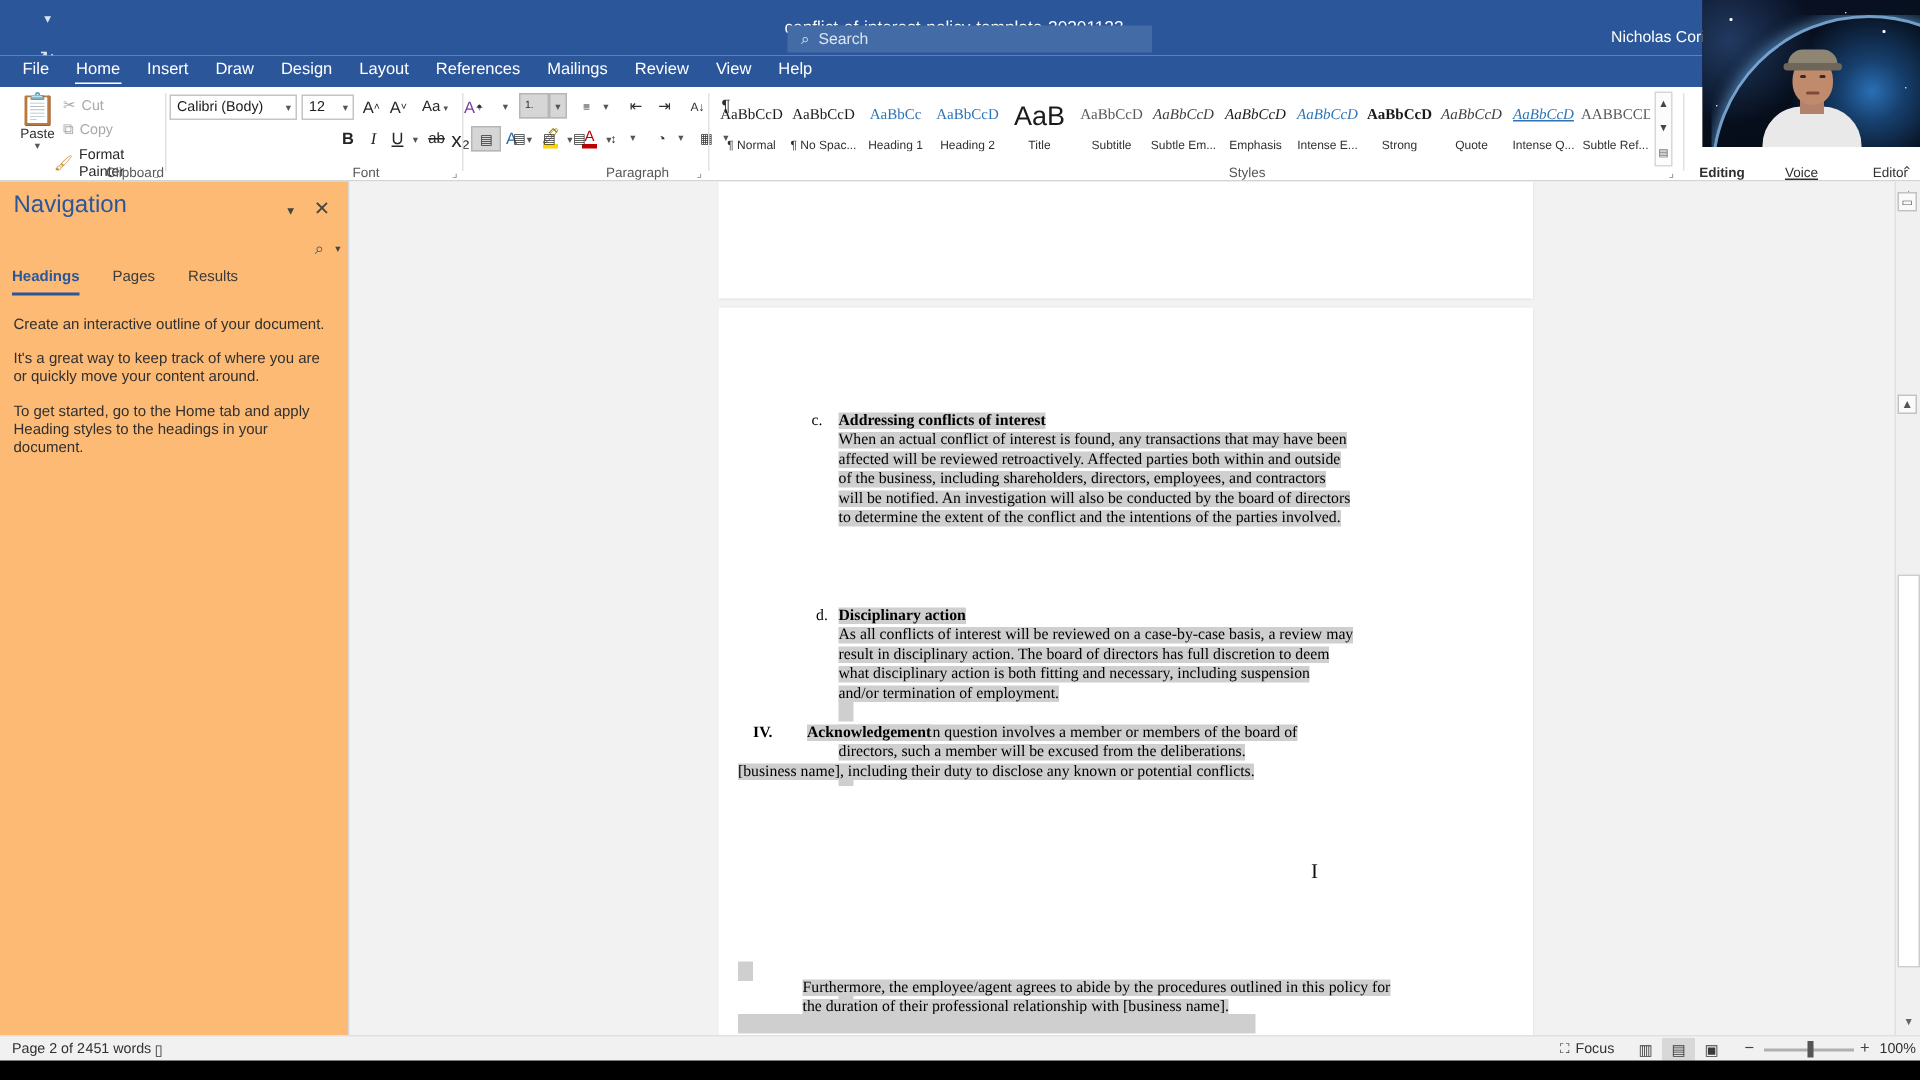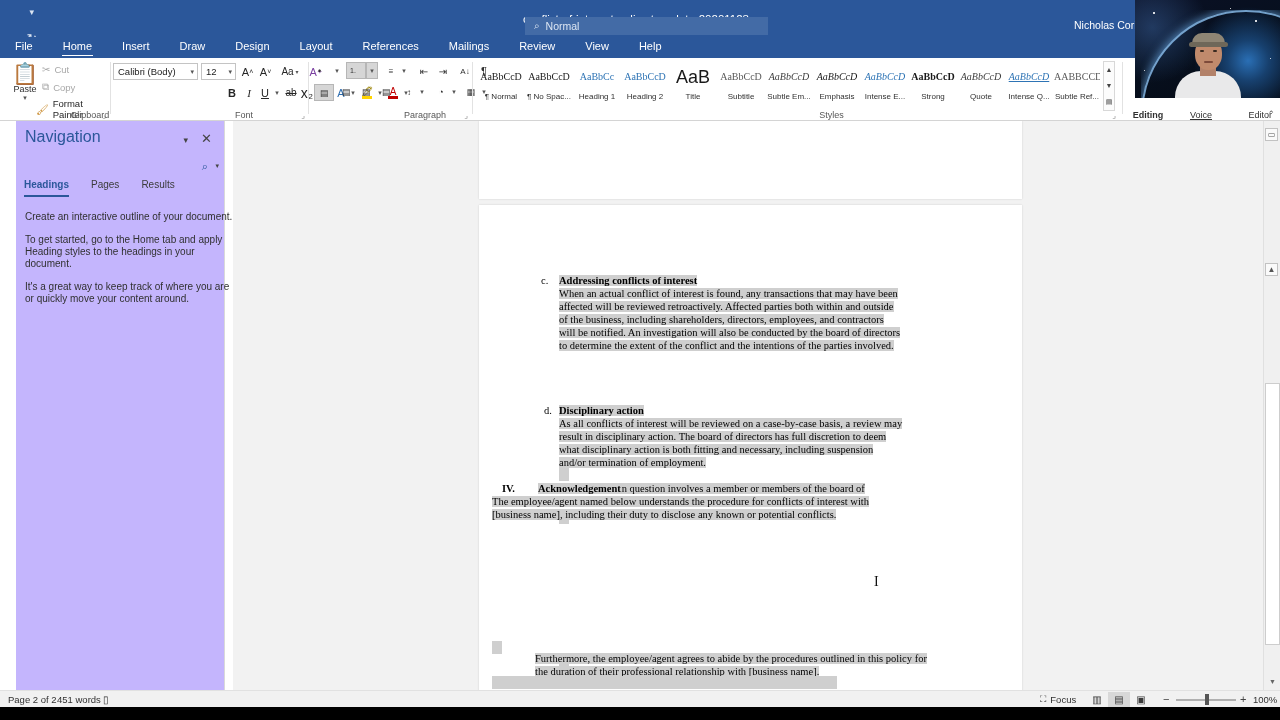--- a/index.html
+++ b/index.html
@@ -45,21 +45,21 @@
     padding-left: 9px; font-size: 10.5px; color: #dce6f3;
   }
   .tb-search .sicon { font-size: 10px; }
   .tb-user {
     position: absolute; right: 126px; top: 19px; font-size: 10.5px; color: #ffffff;
   }
 
   
   .tabs {
     position: absolute; left: 0; top: 37px; width: 1280px; height: 21px;
-    background: #2b579a; display: flex; align-items: flex-end; padding-left: 6px; gap: 12px;
+    background: #2b579a; display: flex; align-items: flex-end; padding-left: 6px;
   }
   .tab {
     font-size: 11px; color: #ffffff; padding: 0 9px; height: 21px; line-height: 19px;
     position: relative; cursor: default; white-space: nowrap;
   }
   .tab.active::after {
     content: ""; position: absolute; left: 8px; right: 8px; bottom: 2px;
     height: 1.5px; background: #ffffff;
   }
 
@@ -137,22 +137,22 @@
 
   
   .rgrp-btn {
     position: absolute; width: 42px; text-align: center; font-size: 9px; color: #303030;
     cursor: default;
   }
   .collapse-rib { position: absolute; right: 5px; bottom: 2px; font-size: 9px; color: #555; cursor: default; }
 
   
   .navpane {
-    position: absolute; left: 0; top: 121px; width: 209px; height: 569px;
-    background: #c4b5fd; border-right: 1px solid #d9d9d9; margin-left: 16px;
+    position: absolute; left: 0; top: 121px; width: 233px; height: 569px;
+    background: #fdba74; border-right: 1px solid #d9d9d9;
   }
   .nav-title {
     position: absolute; left: 9px; top: 7px; font-size: 16px; color: #2b579a;
     font-weight: 400;
   }
   .nav-caret { position: absolute; right: 36px; top: 14px; font-size: 9px; color: #444; cursor: default; }
   .nav-close { position: absolute; right: 12px; top: 10px; font-size: 13px; color: #444; cursor: default; }
   .nav-search {
     position: absolute; left: 8px; top: 35px; width: 212px; height: 20px;
     border: 1px solid #b8b8b8; background: #fff; font-size: 10px; color: #666;
@@ -284,21 +284,21 @@
       <span class="qat-icon">↻</span>
       <span class="qat-icon">☝</span>
       <span class="qat-icon small">▾</span>
       <span class="qat-icon">▾</span>
     </div>
     <div class="tb-title">
       <span>conflict-of-interest-policy-template-20201123</span><span class="caret">▾</span>
     </div>
     <div class="tb-search">
       <span class="sicon">⌕</span>
-      <span>Normal</span>
+      <span>Search</span>
     </div>
     <div class="tb-user">Nicholas Coriano</div>
   </div>
 
   <div class="tabs" id="tabs-host">
       <div class="tab">File</div>
       <div class="tab active">Home</div>
       <div class="tab">Insert</div>
       <div class="tab">Draw</div>
       <div class="tab">Design</div>
@@ -535,22 +535,22 @@
     <div class="nav-close">✕</div>
     <div class="nav-search-ic">⌕</div>
     <div class="nav-search-ca">▾</div>
     <div class="nav-tabs" id="navtabs-host">
         <div class="nav-tab active">Headings</div>
         <div class="nav-tab">Pages</div>
         <div class="nav-tab">Results</div>
       </div>
     <div class="nav-body" id="navbody-host">
         <div class="nav-p">Create an interactive outline of your document.</div>
+        <div class="nav-p">It's a great way to keep track of where you are or quickly move your content around.</div>
         <div class="nav-p">To get started, go to the Home tab and apply Heading styles to the headings in your document.</div>
-        <div class="nav-p">It's a great way to keep track of where you are or quickly move your content around.</div>
       </div>
   </div>
 
   <div class="docarea">
     <div class="page page1"></div>
     <div class="page page2"></div>
 
     <div class="doc-text">
 
       <div class="marker" style="left:62px;top:70px;">c.</div>
@@ -576,21 +576,21 @@
         <span class="hl">As all conflicts of interest will be reviewed on a case-by-case basis, a review may</span><br>
         <span class="hl">result in disciplinary action. The board of directors has full discretion to deem</span><br>
         <span class="hl">what disciplinary action is both fitting and necessary, including suspension</span><br>
         <span class="hl">and/or termination of employment.</span>
       </div>
       <div class="hl" style="position:absolute;left:80px;top:458px;width:10px;height:13px;"></div>
 
       <div class="marker" style="left:23px;top:278px;font-weight:bold;">IV.</div>
       <div class="para" style="left:13px;top:278px;width:460px;">
         <b class="hl" style="margin-left:46px;">Acknowledgement</b><br>
-        <span class="hl">The employee/agent named below understands the procedure for conflicts of interest with</span><br>
+        <br>
         <span class="hl">[business name], including their duty to disclose any known or potential conflicts.</span>
       </div>
       <div class="hl" style="position:absolute;left:13px;top:436px;width:10px;height:13px;"></div>
 
       <div class="para" style="left:13px;top:448px;width:460px;padding-left:43px;">
         <span class="hl">Furthermore, the employee/agent agrees to abide by the procedures outlined in this policy for</span><br>
         <span class="hl">the duration of their professional relationship with [business name].</span>
       </div>
 
       <div class="hl" style="position:absolute;left:13px;top:471px;width:345px;height:13px;"></div>

